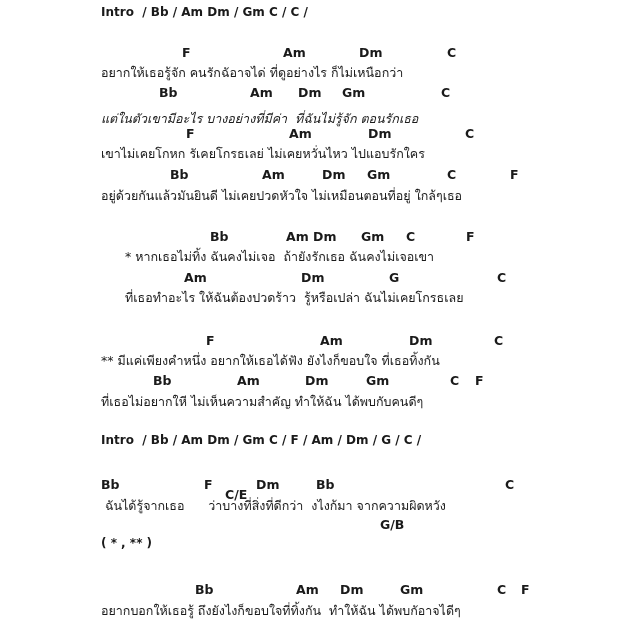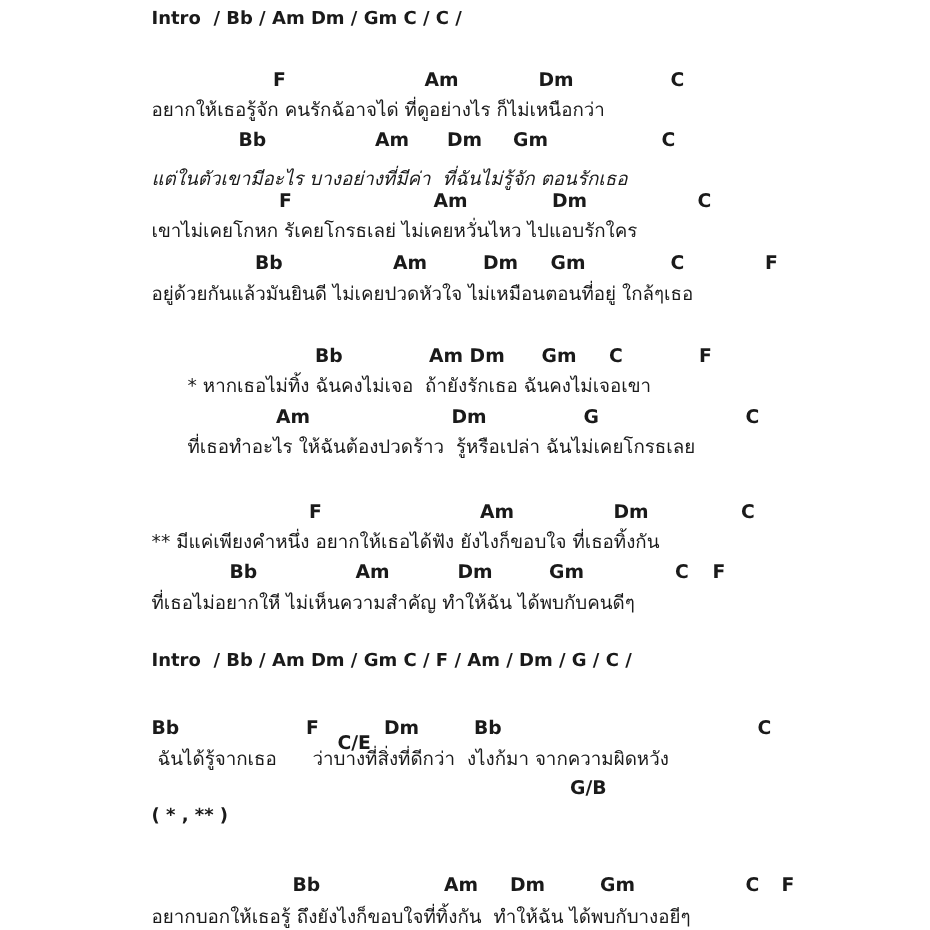--- a/index.html
+++ b/index.html
@@ -72,14 +72,14 @@
     <span class="chord" style="left: 316px; top: 477px;">Bb</span>
     <span class="chord" style="left: 380px; top: 477px; margin-top: 40px;">G/B</span>
     <span class="chord" style="left: 505px; top: 477px;">C</span>
     <span class="lyric" style="left: 101px; top: 498px;"> ฉันได้รู้จากเธอ      ว่าบางที่สิ่งที่ดีกว่า  งไงก้มา จากความผิดหวัง</span>
     <span class="chord" style="left: 195px; top: 582px;">Bb</span>
     <span class="chord" style="left: 296px; top: 582px;">Am</span>
     <span class="chord" style="left: 340px; top: 582px;">Dm</span>
     <span class="chord" style="left: 400px; top: 582px;">Gm</span>
     <span class="chord" style="left: 497px; top: 582px;">C</span>
     <span class="chord" style="left: 521px; top: 582px;">F</span>
-    <span class="lyric" style="left: 101px; top: 603px;">อยากบอกให้เธอรู้ ถึงยังไงก็ขอบใจที่ทิ้งกัน  ทำให้ฉัน ได้พบกับางอยีๆ</span>
+    <span class="lyric" style="left: 101px; top: 603px;">อยากบอกให้เธอรู้ ถึงยังไงก็ขอบใจที่ทิ้งกัน  ทำให้ฉัน ได้พบกัอาจไดีๆ</span>
   </div>
 
 </body></html>

